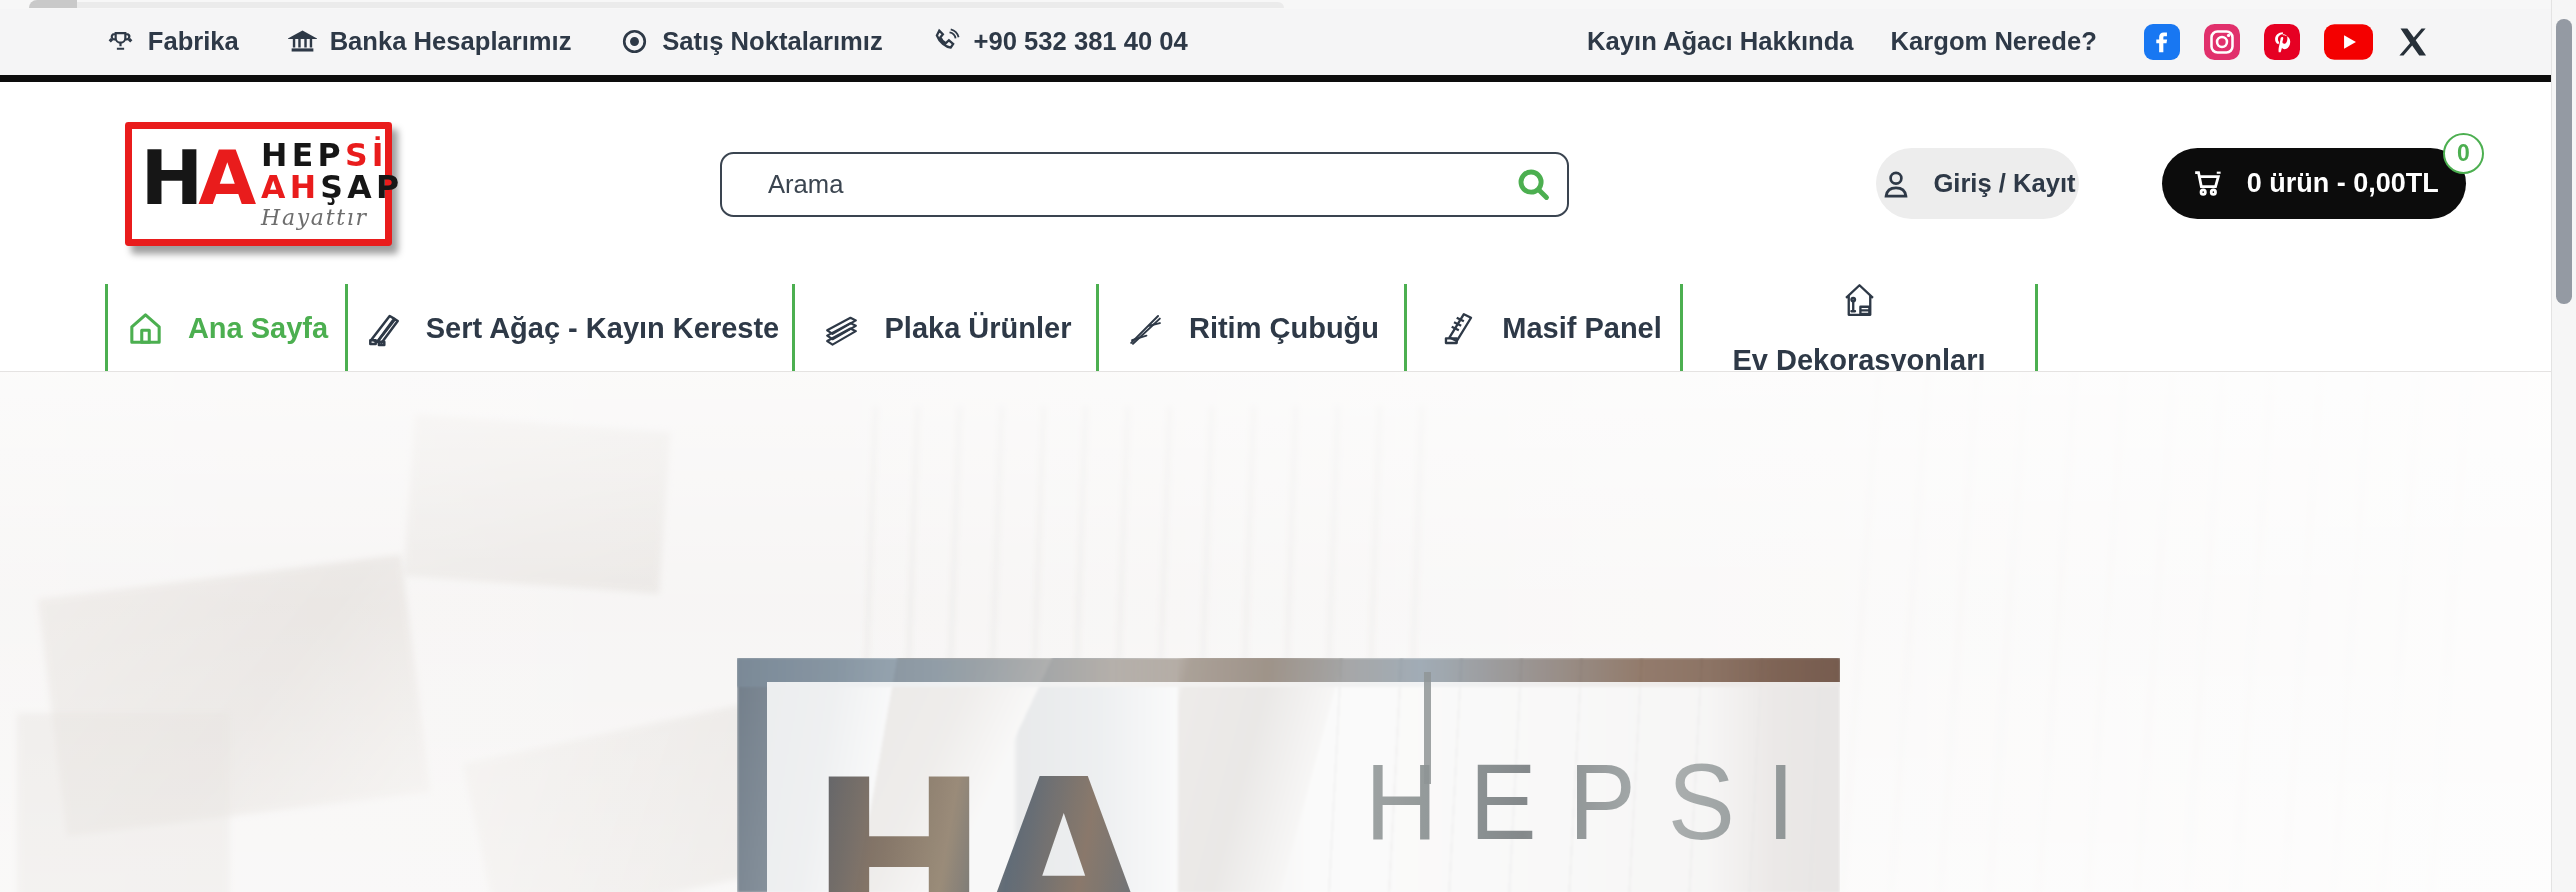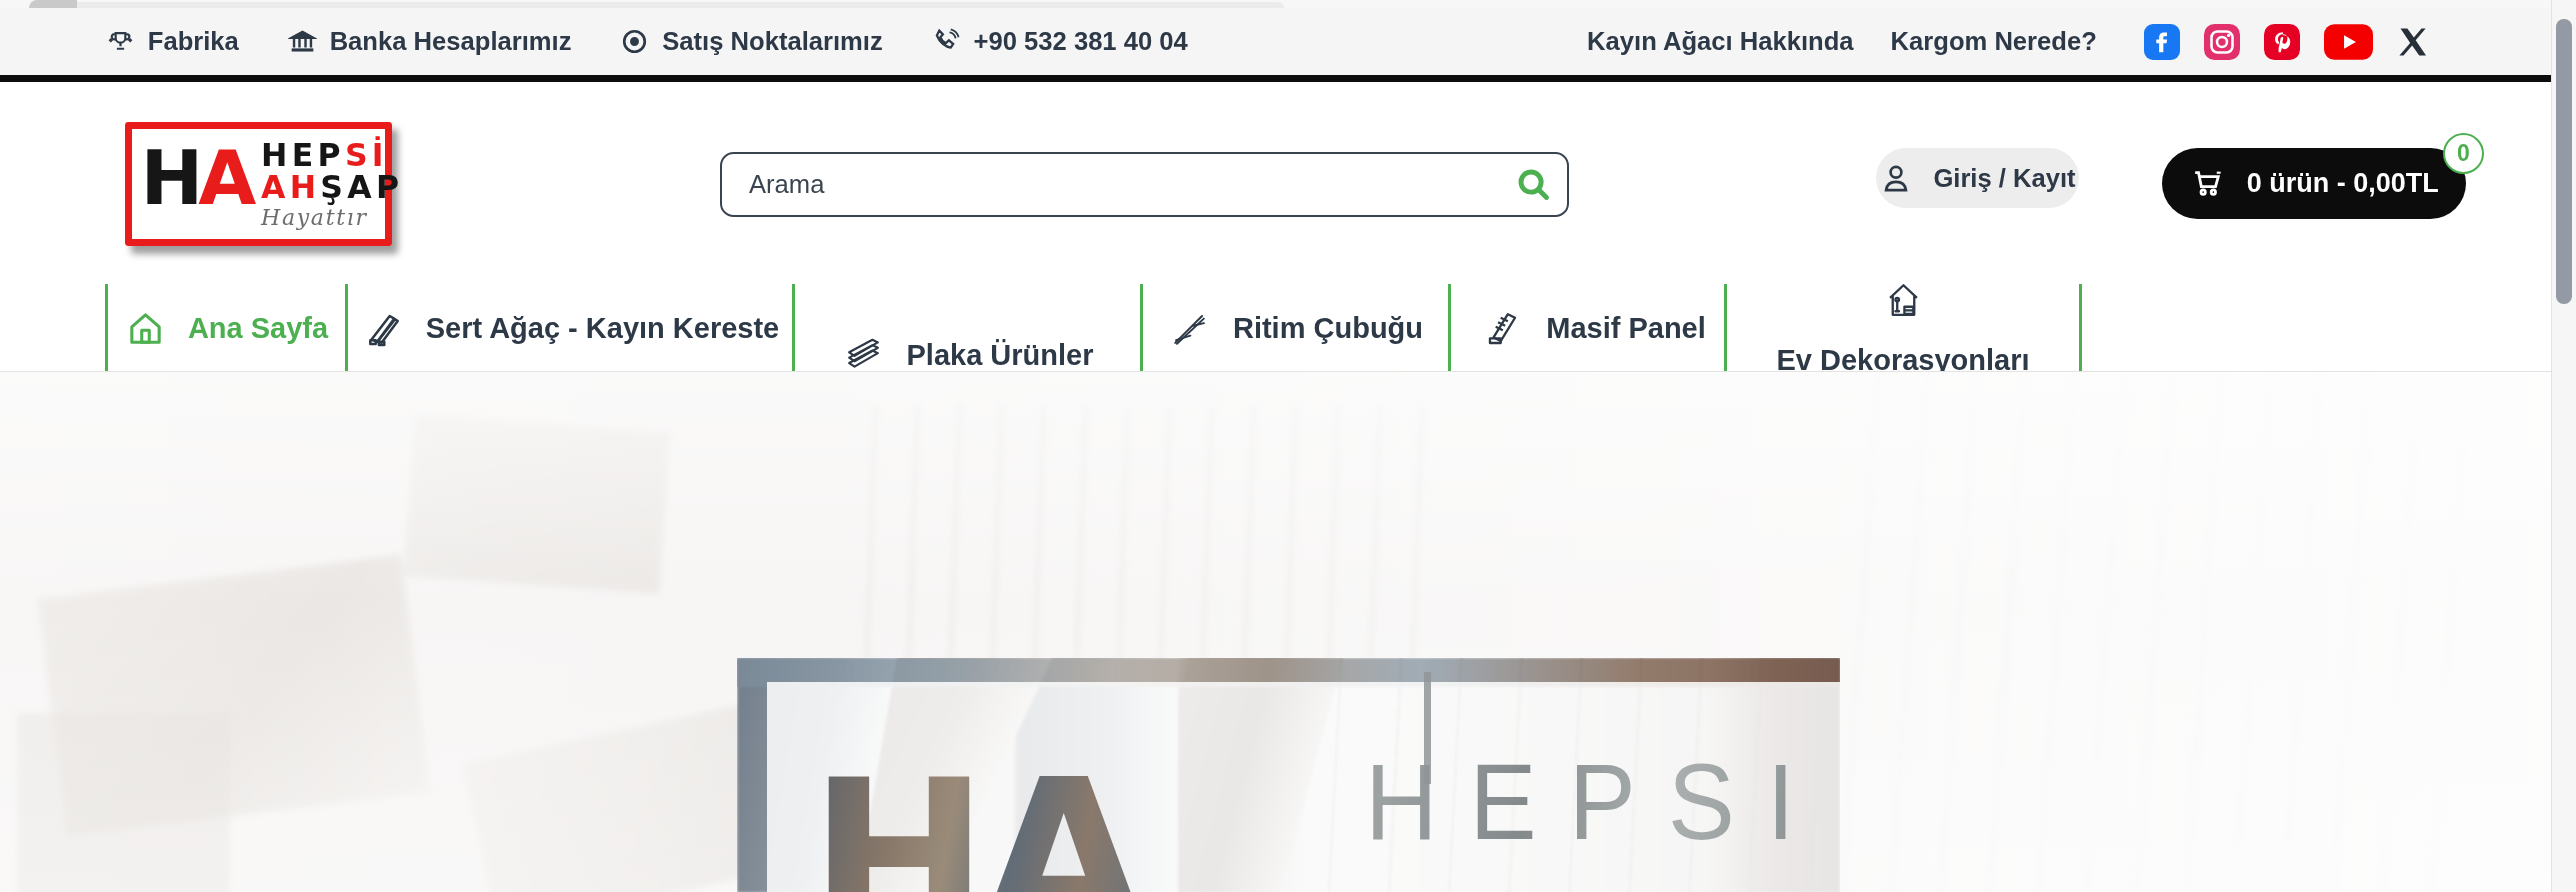--- a/index.html
+++ b/index.html
@@ -40,46 +40,46 @@
     font-family:"DejaVu Sans", sans-serif; }
   .logo-l1, .logo-l2 { font-size:31.5px; font-weight:bold; letter-spacing:4.3px; color:#161616; }
   .logo-l1 .red, .logo-l2 .red { color:#e91c1c; }
   .logo-tag { margin-top:3.4px; font-family:"DejaVu Serif", serif; font-style:italic;
     font-size:22px; color:#6d6d6d; letter-spacing:1.7px; }
 
   .searchbar { position:absolute; left:720px; top:70px; width:849px; height:65px;
     border:2.6px solid #3a4450; border-radius:13.6px; background:#fff;
     display:flex; align-items:center; }
   .search-input { flex:1; height:100%; border:none; outline:none; background:transparent;
-    padding:0 27px; font-size:25.6px; color:#3b4550; font-family:"Liberation Sans", sans-serif; }
+    padding:0 27px; font-size:25.6px; color:#3b4550; font-family:"Liberation Sans", sans-serif;margin-left:19px; }
   .search-input::placeholder { color:#3b4550; opacity:1; }
   .search-btn { width:68px; height:100%; background:transparent; border:none; cursor:pointer;
     display:flex; align-items:center; justify-content:center; }
 
-  .user-pill { position:absolute; left:1876px; top:66px; width:203px; height:60px;
+  .user-pill { position:absolute; left:1876px; top:66px; width:203px; height:71px;
     background:#ededed; border-radius:38px; display:flex; align-items:center;
     justify-content:center; gap:20px; cursor:pointer; }
   .user-pill .lbl { font-size:25.6px; font-weight:bold; color:#2e3947; white-space:nowrap; }
 
   .cart-pill { position:absolute; left:2162px; top:66px; width:304px; height:71px;
     background:#0c0c0c; border-radius:38px; display:flex; align-items:center;
     justify-content:center; gap:20.4px; cursor:pointer; }
   .cart-pill .lbl { font-size:27px; font-weight:bold; color:#ffffff; white-space:nowrap; }
   .cart-badge { position:absolute; left:2443px; top:51px; width:41px; height:41px;
     border:2.6px solid #4caf50; border-radius:50%; background:#fff; color:#4caf50;
     font-size:23px; font-weight:bold; display:flex; align-items:center; justify-content:center; }
 
   
   .navbar { position:absolute; left:105px; top:284px; height:88px; display:flex;
     border-left:3.4px solid #4caf50; background:#fff; }
   .nav-item { display:flex; align-items:center; justify-content:center; gap:22px;
     border-right:3.4px solid #4caf50; cursor:pointer; }
   .nav-item .lbl { font-size:29px; font-weight:600; color:#2e3947; white-space:nowrap; }
   .nav-item.active .lbl { color:#4caf50; }
-  .ni-0{width:240px;} .ni-1{width:419px;} .ni-2{width:447px;} .ni-3{width:348px;align-items:flex-end;}
+  .ni-0{width:240px;} .ni-1{width:419px;} .ni-2{width:447px;} .ni-3{width:304px;}
   .ni-4{width:308px;} .ni-5{width:276px;padding-left:12px;} .ni-6{width:355px;flex-direction:column;}
 
   
   .hero { position:absolute; left:0; top:371px; width:100%; height:521px;
     background:#f4f2f1; border-top:0.9px solid rgba(0,0,0,0.06); overflow:hidden; }
   .fade-shape { position:absolute; filter:blur(3.4px); }
   .fs1 { left:51px; top:204px; width:366px; height:239px; opacity:.5;
     background:linear-gradient(135deg,#ddd6d0 0%,#cfc7c0 55%,#eae5e0 100%); transform:rotate(-7deg); }
   .fs2 { left:17px; top:341px; width:213px; height:213px; opacity:.45; background:#d9d3cd; }
   .fs3 { left:409px; top:51px; width:256px; height:162px; opacity:.4;

